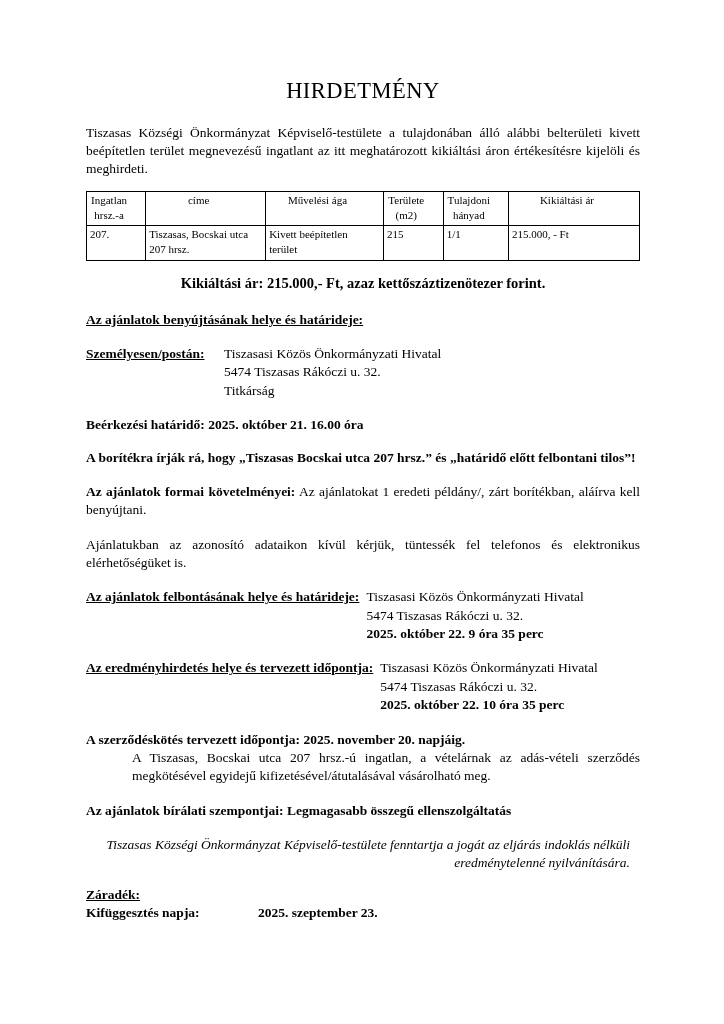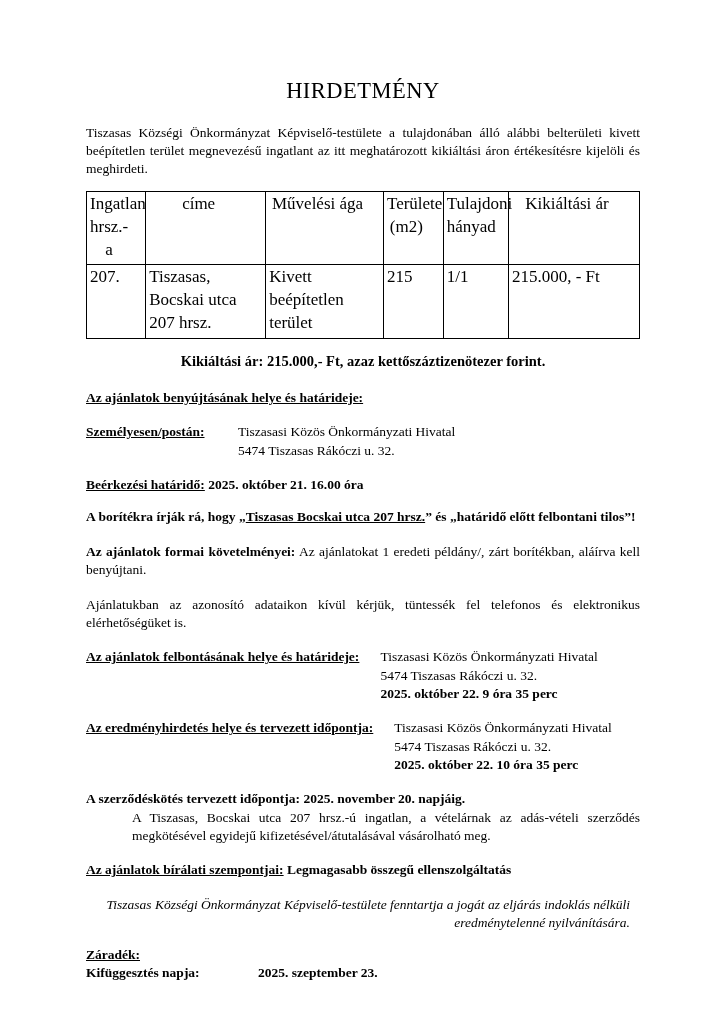--- a/index.html
+++ b/index.html
@@ -22,33 +22,33 @@
   }
   .doc-title {
     text-align: center;
     font-size: 22.5px;
     font-weight: normal;
     letter-spacing: 0.5px;
     margin: 0 0 17px 0;
   }
   .para { text-align: justify; margin: 0 0 12px 0; }
   .b { font-weight: bold; }
-  .u { text-decoration: underline; }
+  .u { }
 
   table.prop-table {
     width: 100%;
     border-collapse: collapse;
     table-layout: fixed;
     margin: 0 0 13px 0;
   }
   table.prop-table th, table.prop-table td {
     border: 1px solid #000;
     vertical-align: top;
     font-weight: normal;
-    font-size: 17px;
+    font-size: 11px;
     padding: 1px 17px 3px 3px;
     line-height: 1.35;
   }
   col.c1 { width: 10.7%; }
   col.c2 { width: 21.7%; }
   col.c3 { width: 21.3%; }
   col.c4 { width: 10.8%; }
   col.c5 { width: 11.8%; }
   col.c6 { width: 23.7%; }
 
@@ -58,21 +58,21 @@
     font-size: 14.5px;
     margin: 0 0 17px 0;
   }
   .section-heading {
     font-weight: bold;
     text-decoration: underline;
     margin: 0 0 16px 0;
   }
   .label-block { display: flex; margin: 0 0 16px 0; }
   .label-block .lbl { font-weight: bold; text-decoration: underline; white-space: nowrap; }
-  .label-block .addr { margin-left: 21px; font-family: Liberation Serif, serif; }
+  .label-block .addr { margin-left: 7px; font-family: Liberation Serif, serif; }
   .addr div { white-space: nowrap; }
   .gap14 { margin-bottom: 14px; }
   .gap16 { margin-bottom: 16px; }
   .inperson .lbl { min-width: 131px; }
   .disclaimer {
     text-align: right;
     font-style: italic;
     margin: 0 10px 13px 10px;
   }
   .closing-heading {
@@ -126,20 +126,21 @@
 
   <p class="price-line">Kikiáltási ár: 215.000,- Ft, azaz kettőszáztizenötezer forint.</p>
 
   <p class="section-heading">Az ajánlatok benyújtásának helye és határideje:</p>
 
   <div class="label-block inperson">
     <span class="lbl">Személyesen/postán:</span>
     <div class="addr">
       <div>Tiszasasi Közös Önkormányzati Hivatal</div>
       <div>5474 Tiszasas Rákóczi u. 32.</div>
+      <div>Titkárság</div>
     </div>
   </div>
 
   <p class="para gap14"><span class="b u">Beérkezési határidő:</span> <span class="b">2025. október 21. 16.00 óra</span></p>
 
   <p class="para gap16 b"><span>A borítékra írják rá, hogy „</span><span class="u">Tiszasas Bocskai utca 207 hrsz.</span><span>” és „határidő előtt felbontani tilos”!</span></p>
 
   <p class="para gap16"><span class="b">Az ajánlatok formai követelményei:</span> <span>Az ajánlatokat 1 eredeti példány/, zárt borítékban, aláírva kell benyújtani.</span></p>
 
   <p class="para gap16">Ajánlatukban az azonosító adataikon kívül kérjük, tüntessék fel telefonos és elektronikus elérhetőségüket is.</p>

